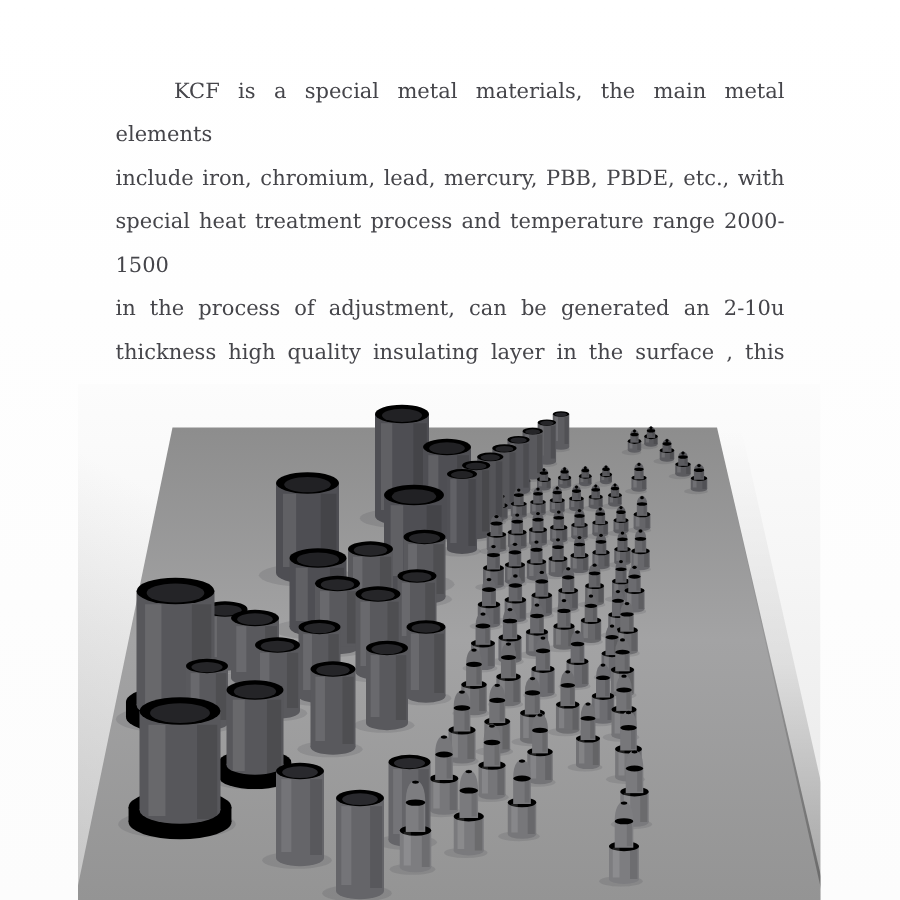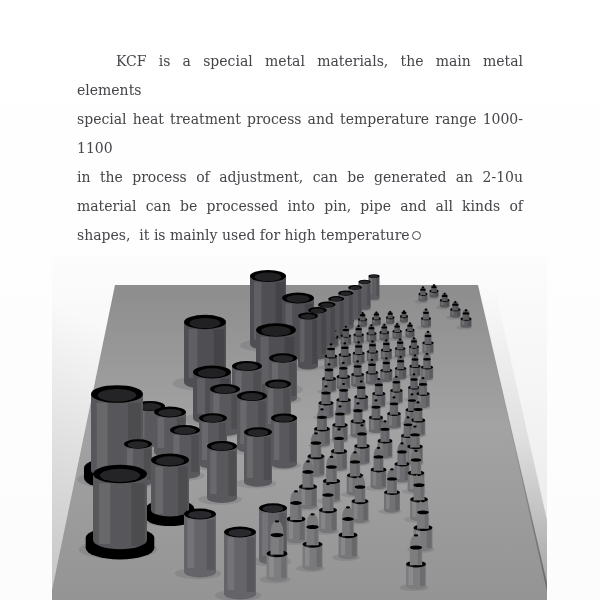--- a/index.html
+++ b/index.html
@@ -13,22 +13,24 @@
   .photo{position:absolute;left:52px;top:256px;width:495px;height:344px;margin:0;}
   .photo svg{display:block;width:100%;height:100%;}
 </style>
 </head>
 <body>
 
 <div class="page">
 
   <div class="desc" style="color: rgb(69, 69, 74);">
     <div class="ln first">KCF is a special metal materials, the main metal elements</div>
-    <div class="ln">special heat treatment process and temperature range 1000-1100</div>
+    <div class="ln">include iron, chromium, lead, mercury, PBB, PBDE, etc., with</div>
+    <div class="ln">special heat treatment process and temperature range 2000-1500</div>
     <div class="ln">in the process of adjustment, can be generated an 2-10u</div>
+    <div class="ln">thickness high quality insulating layer in the surface , this</div>
     <div class="ln">material can be processed into pin, pipe and all kinds of</div>
     <div class="ln last"><span>shapes,  it is mainly used for high temperature</span><span class="cjk-period" title="。"></span></div>
   </div>
 
   <figure class="photo" aria-label="Assorted dark gray KCF tubes, pipes and stepped pins standing upright in rows on a gray platform">
     <svg id="photo-svg" preserveAspectRatio="none" viewBox="0 0 495 344">
         <defs>
           <linearGradient id="bgG" x1="0" y1="0" x2="0" y2="1">
             <stop offset="0" stop-color="#fcfcfc" stop-opacity="1"></stop>
             <stop offset="0.35" stop-color="#f6f6f6" stop-opacity="1"></stop>

